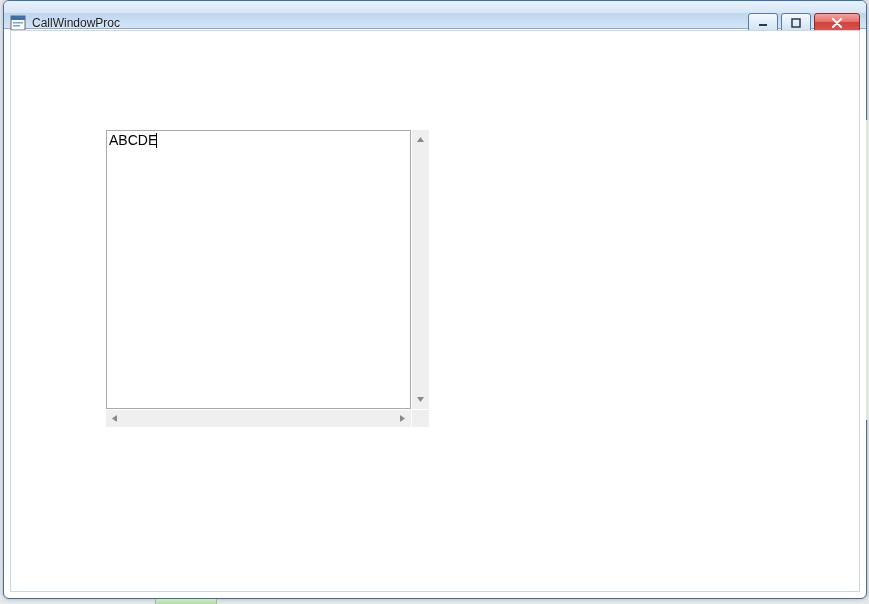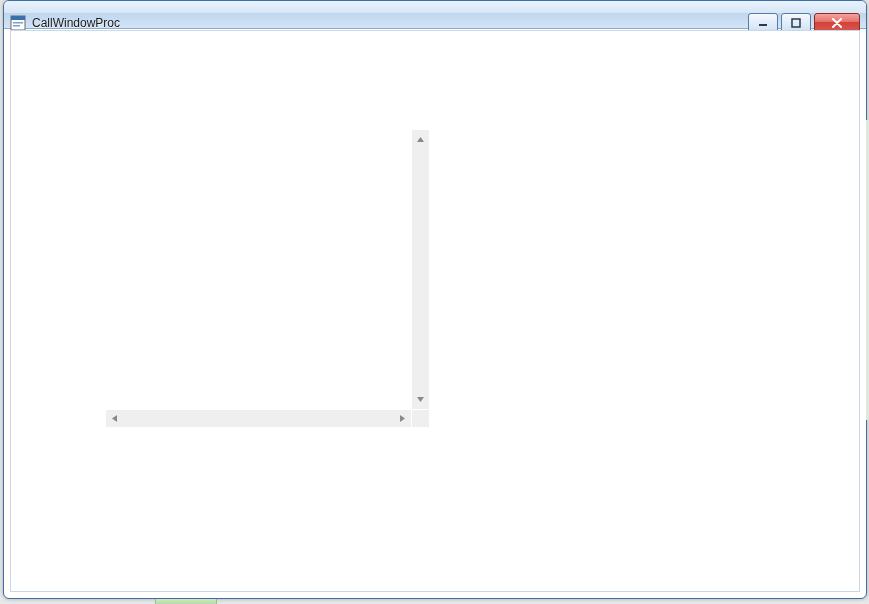--- a/index.html
+++ b/index.html
@@ -174,20 +174,21 @@
         <svg width="12" height="10" viewBox="0 0 12 10">
           <path d="M2 1 L10 9 M10 1 L2 9" stroke="#fff" stroke-width="2" stroke-linecap="round"></path>
         </svg>
       </div>
     </div>
   </div>
 
   <div class="client">
 
     <div class="edit-wrap">
+      <div class="textarea"><span>ABCDE</span><span class="caret"></span></div>
 
       <div class="vscroll">
         <div class="sb-btn">
           <svg width="9" height="9" viewBox="0 0 9 9">
               <path d="M4.5 2 L8 7 L1 7 Z" fill="#8a8a8a"></path>
             </svg>
         </div>
         <div class="track"></div>
         <div class="sb-btn sb-bottom">
           <svg width="9" height="9" viewBox="0 0 9 9">

